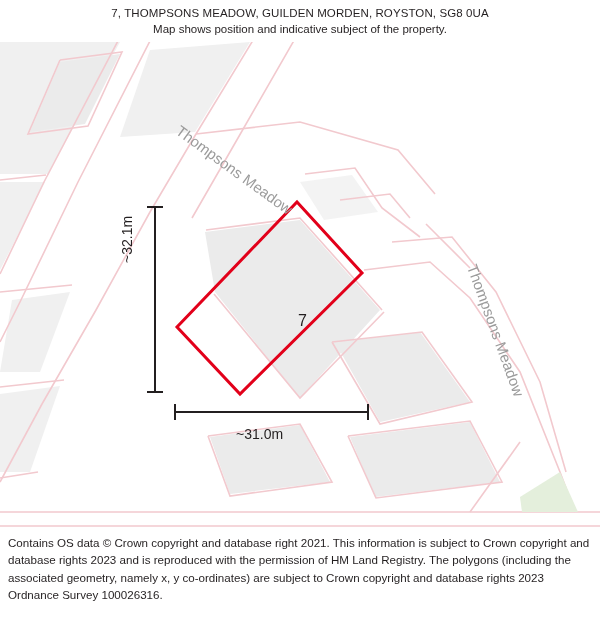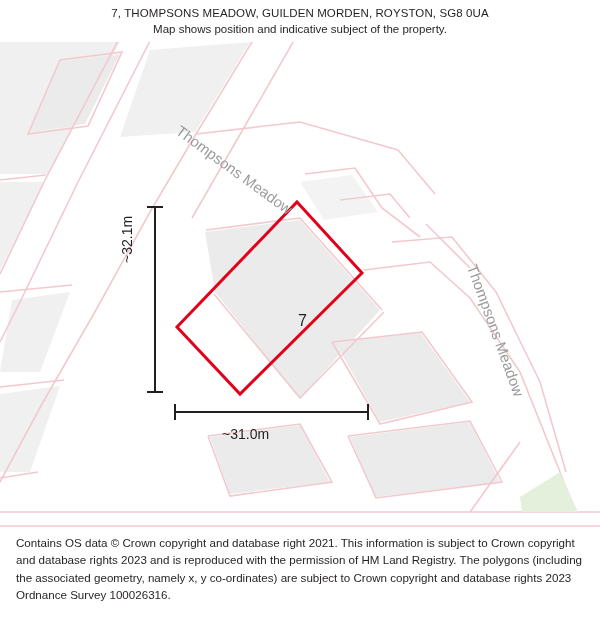--- a/index.html
+++ b/index.html
@@ -62,21 +62,21 @@
     left: 168px;
     top: 107px;
     font-size: 19px;
   }
   #plot-number {
     left: 298px;
     top: 270px;
     font-size: 16px;
   }
   #dim-width-label {
-    left: 222px;
+    left: 236px;
     top: 384px;
     font-size: 14px;
   }
   #dim-height-label {
     left: 119px;
     top: 221px;
     font-size: 14px;
     transform: rotate(-90deg);
     transform-origin: left top;
   }
@@ -95,21 +95,21 @@
     color: #9b9b9b;
     transform: rotate(70deg);
     transform-origin: left top;
   }
   
   .footer {
     position: absolute;
     left: 0;
     top: 534px;
     width: 600px;
-    padding: 0 16px;
+    padding: 0 8px;
     box-sizing: border-box;
     font-size: 11.6px;
     line-height: 17.4px;
     color: #231f20;
   }
 </style>
 </head>
 <body>
 
 <div class="page">

